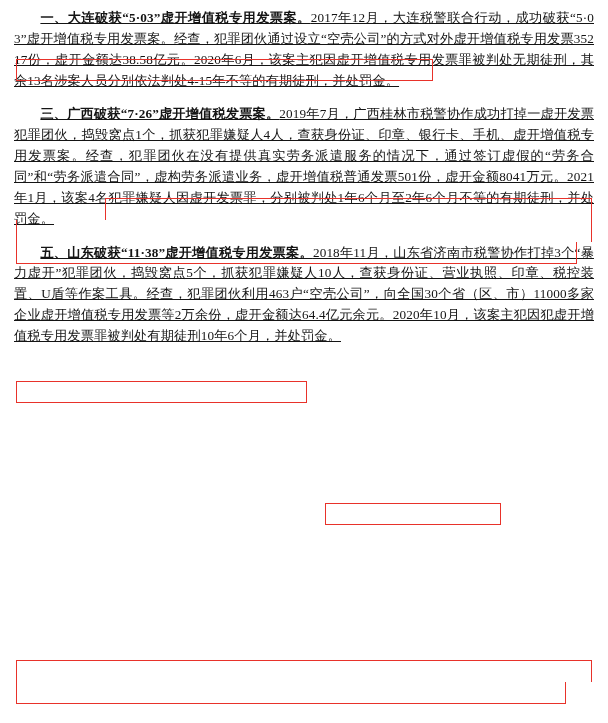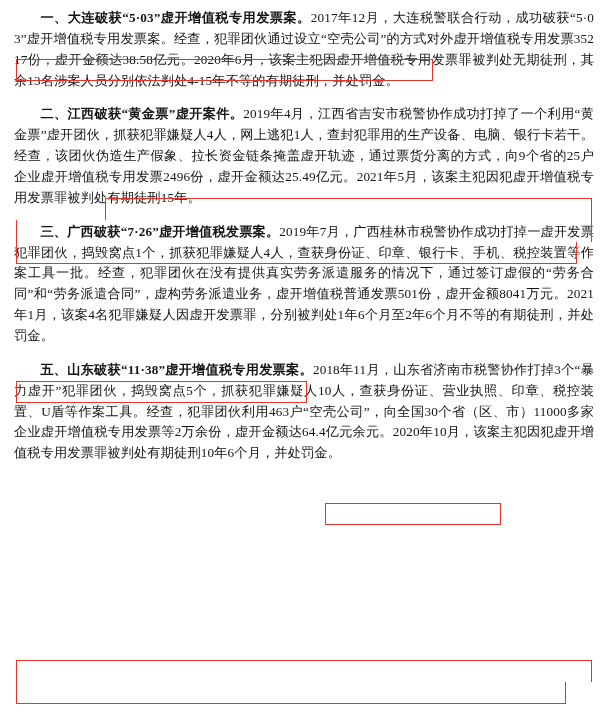--- a/index.html
+++ b/index.html
@@ -14,20 +14,21 @@
     color: #141414;
     overflow: hidden;
     position: relative;
   }
   .page {
     width: 608px;
     height: 533px;
     box-sizing: border-box;
     padding: 8px 14px 4px 14px;
     position: relative;
+    text-decoration: underline;
   }
   .section {
     margin-bottom: 13px;
     position: relative;
   }
   .para {
     font-size: 13.2px;
     line-height: 1.58;
     text-align: justify;
     text-justify: inter-ideograph;
@@ -57,26 +58,23 @@
 </style>
 </head>
 <body>
 
 <div class="page">
 
   <div class="section">
     <p class="para"><span class="b">一、大连破获“5·03”虚开增值税专用发票案。</span><span>2017年12月，大连税警联合行动，成功破获“5·03”虚开增值税专用发票案。经查，犯罪团伙通过设立“空壳公司”的方式对外虚开增值税专用发票35217份，虚开金额达38.58亿元。2020年6月，该案主犯因虚开增值税专用发票罪被判处无期徒刑，其余13名涉案人员分别依法判处4-15年不等的有期徒刑，并处罚金。</span></p>
   </div>
 
-  <div class="section">
-    <p class="para"><span class="b">二、江西破获“黄金票”虚开案件。</span><span>2019年4月，江西省吉安市税警协作成功打掉了一个利用“黄金票”虚开团伙，抓获犯罪嫌疑人4人，网上逃犯1人，查封犯罪用的生产设备、电脑、银行卡若干。经查，该团伙伪造生产假象、拉长资金链条掩盖虚开轨迹，通过票货分离的方式，向9个省的25户企业虚开增值税专用发票2496份，虚开金额达25.49亿元。2021年5月，该案主犯因犯虚开增值税专用发票罪被判处有期徒刑15年。</span></p>
-  </div>
 
   <div class="section">
-    <p class="para"><span class="b">三、广西破获“7·26”虚开增值税发票案。</span><span>2019年7月，广西桂林市税警协作成功打掉一虚开发票犯罪团伙，捣毁窝点1个，抓获犯罪嫌疑人4人，查获身份证、印章、银行卡、手机、税控装置等作案工具一批。经查，犯罪团伙在没有提供真实劳务派遣服务的情况下，通过签订虚假的“劳务合同”和“劳务派遣合同”，虚构劳务派遣业务，虚开增值税普通发票501份，虚开金额8041万元。2021年1月，该案4名犯罪嫌疑人因虚开发票罪，分别被判处1年6个月至2年6个月不等的有期徒刑，并处罚金。</span></p>
+    <p class="para"><span class="b">三、广西破获“7·26”虚开增值税发票案。</span><span>2019年7月，广西桂林市税警协作成功打掉一虚开发票犯罪团伙，捣毁窝点1个，抓获犯罪嫌疑人4人，查获身份证、印章、银行卡、手机、虚开增值税专用发票案。经查，犯罪团伙在没有提供真实劳务派遣服务的情况下，通过签订虚假的“劳务合同”和“劳务派遣合同”，虚构劳务派遣业务，虚开增值税普通发票501份，虚开金额8041万元。2021年1月，该案4名犯罪嫌疑人因虚开发票罪，分别被判处1年6个月至2年6个月不等的有期徒刑，并处罚金。</span></p>
   </div>
 
 
   <div class="section">
     <p class="para"><span class="b">五、山东破获“11·38”虚开增值税专用发票案。</span><span>2018年11月，山东省济南市税警协作打掉3个“暴力虚开”犯罪团伙，捣毁窝点5个，抓获犯罪嫌疑人10人，查获身份证、营业执照、印章、税控装置、U盾等作案工具。经查，犯罪团伙利用463户“空壳公司”，向全国30个省（区、市）11000多家企业虚开增值税专用发票等2万余份，虚开金额达64.4亿元余元。2020年10月，该案主犯因犯虚开增值税专用发票罪被判处有期徒刑10年6个月，并处罚金。</span></p>
   </div>
 
   <div id="overlay">
 
     <div class="redbox" style="left:16px; top:59px; width:417px; height:22px;"></div>

